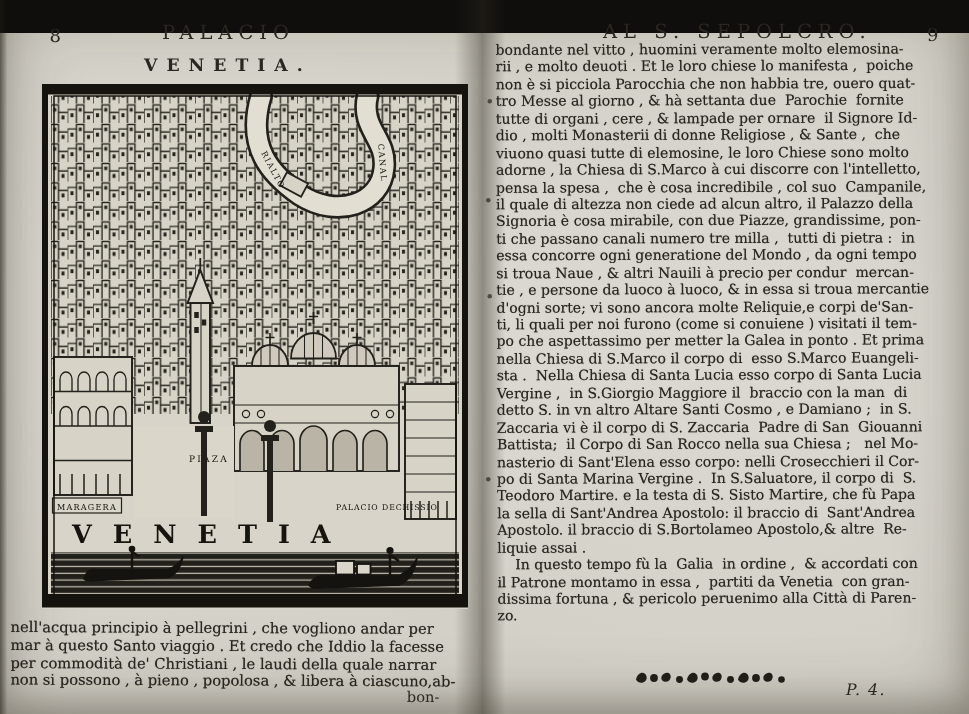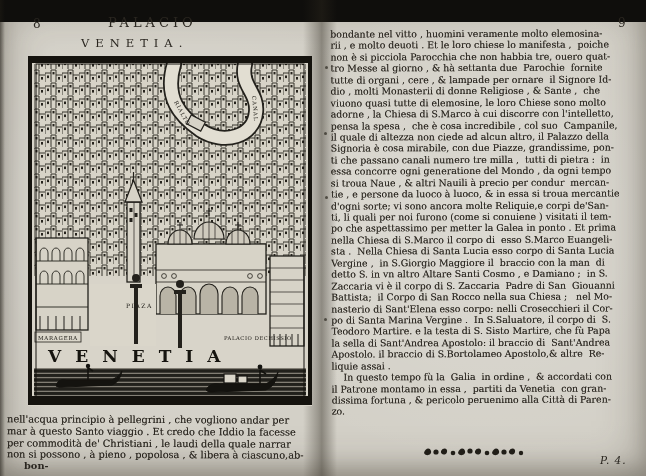--- a/index.html
+++ b/index.html
@@ -40,21 +40,21 @@
 <body>
 
 <div id="scan" class="noselect">
 
   <div id="edge-top" class="abs"></div>
   <div id="edge-left" class="abs"></div>
   <div id="gutter" class="abs"></div>
 
   <div class="abs pgnum" style="left:33px;top:17px;">8</div>
   <div class="abs runhead" style="left:108px;top:15px;">PALACIO</div>
-  <div class="abs sechead" style="left:81px;top:36px;">VENETIA.</div>
+  <div class="abs sechead" style="left:96px;top:36px;font-weight:bold;">VENETIA.</div>
 
   <svg class="abs" style="left:28px;top:56px;" width="284" height="350" viewBox="0 0 284 350">
     <defs>
       <pattern id="city" width="17" height="13" patternUnits="userSpaceOnUse">
         <rect width="17" height="13" fill="#d7d3c7"></rect>
         <path d="M0,13 V4 H6 V1 H11 V6 H17 M6,13 V4 M11,13 V6" stroke="#26231d" stroke-width="0.9" fill="none"></path>
         <rect x="2" y="6.5" width="2" height="2.6" fill="#26231d"></rect>
         <rect x="7.5" y="3" width="2" height="2.4" fill="#26231d"></rect>
         <rect x="13" y="8" width="2" height="2.6" fill="#26231d"></rect>
       </pattern>
@@ -158,22 +158,23 @@
 
     <g>
       <rect x="4" y="340" width="276" height="7" fill="#15130e"></rect>
       <rect x="2" y="2" width="280" height="345" fill="none" stroke="#15130e" stroke-width="4"></rect>
       <rect x="8" y="8" width="268" height="333" fill="none" stroke="#15130e" stroke-width="1"></rect>
       <rect x="4" y="2" width="276" height="5" fill="#15130e"></rect>
     </g>
   </svg>
 
   <div id="left-body" class="abs bodyblock" style="left:7px;top:414px;width:304px;height:48px;"><div class="line">nell'acqua principio à pellegrini , che vogliono andar per</div><div class="line">mar à questo Santo viaggio . Et credo che Iddio la facesse</div><div class="line">per commodità de' Christiani , le laudi della quale narrar</div><div class="line">non si possono , à pieno , popolosa , &amp; libera à ciascuno,ab-</div></div>
-  <div class="abs catchword" style="left:24px;top:460px;width:290px;font-weight:bold;">bon-</div>
-
+  <div class="abs catchword" style="left:3px;top:460px;width:290px;text-align:right;">bon-</div>
+
+  <div class="abs runhead" style="left:402px;top:14px;">AL S. SEPOLCRO.</div>
   <div class="abs pgnum" style="left:618px;top:16px;">9</div>
 
   <div id="right-body" class="abs bodyblock" style="left:331px;top:28px;width:312px;height:392px;"><div class="line">bondante nel vitto , huomini veramente molto elemosina-</div><div class="line">rii , e molto deuoti . Et le loro chiese lo manifesta ,  poiche</div><div class="line">non è si picciola Parocchia che non habbia tre, ouero quat-</div><div class="line">tro Messe al giorno , &amp; hà settanta due  Parochie  fornite</div><div class="line">tutte di organi , cere , &amp; lampade per ornare  il Signore Id-</div><div class="line">dio , molti Monasterii di donne Religiose , &amp; Sante ,  che</div><div class="line">viuono quasi tutte di elemosine, le loro Chiese sono molto</div><div class="line">adorne , la Chiesa di S.Marco à cui discorre con l'intelletto,</div><div class="line">pensa la spesa ,  che è cosa incredibile , col suo  Campanile,</div><div class="line">il quale di altezza non ciede ad alcun altro, il Palazzo della</div><div class="line">Signoria è cosa mirabile, con due Piazze, grandissime, pon-</div><div class="line">ti che passano canali numero tre milla ,  tutti di pietra :  in</div><div class="line">essa concorre ogni generatione del Mondo , da ogni tempo</div><div class="line">si troua Naue , &amp; altri Nauili à precio per condur  mercan-</div><div class="line">tie , e persone da luoco à luoco, &amp; in essa si troua mercantie</div><div class="line">d'ogni sorte; vi sono ancora molte Reliquie,e corpi de'San-</div><div class="line">ti, li quali per noi furono (come si conuiene ) visitati il tem-</div><div class="line">po che aspettassimo per metter la Galea in ponto . Et prima</div><div class="line">nella Chiesa di S.Marco il corpo di  esso S.Marco Euangeli-</div><div class="line">sta .  Nella Chiesa di Santa Lucia esso corpo di Santa Lucia</div><div class="line">Vergine ,  in S.Giorgio Maggiore il  braccio con la man  di</div><div class="line">detto S. in vn altro Altare Santi Cosmo , e Damiano ;  in S.</div><div class="line">Zaccaria vi è il corpo di S. Zaccaria  Padre di San  Giouanni</div><div class="line">Battista;  il Corpo di San Rocco nella sua Chiesa ;   nel Mo-</div><div class="line">nasterio di Sant'Elena esso corpo: nelli Crosecchieri il Cor-</div><div class="line">po di Santa Marina Vergine .  In S.Saluatore, il corpo di  S.</div><div class="line">Teodoro Martire. e la testa di S. Sisto Martire, che fù Papa</div><div class="line">la sella di Sant'Andrea Apostolo: il braccio di  Sant'Andrea</div><div class="line">Apostolo. il braccio di S.Bortolameo Apostolo,&amp; altre  Re-</div><div class="line">liquie assai .</div><div class="line">    In questo tempo fù la  Galia  in ordine ,  &amp; accordati con</div><div class="line">il Patrone montamo in essa ,  partiti da Venetia  con gran-</div><div class="line">dissima fortuna , &amp; pericolo peruenimo alla Città di Paren-</div><div class="line">zo.</div></div>
 
   <svg class="abs" style="left:422px;top:445px;" width="104" height="14" viewBox="0 0 104 14">
     <g fill="#211e18">
       <path d="M2,8 c1,-5 6,-6 7,-2 c1,4 -5,6 -7,2 Z"></path>
       <circle cx="14" cy="7" r="2.6"></circle>
       <path d="M19,6 c2,-4 7,-3 6,1 c-1,4 -7,3 -6,-1 Z"></path>
       <circle cx="31" cy="8" r="2.3"></circle>
@@ -181,20 +182,20 @@
       <circle cx="48" cy="6" r="2.6"></circle>
       <path d="M53,6 c2,-4 7,-3 6,1 c-1,4 -7,3 -6,-1 Z"></path>
       <circle cx="65" cy="8" r="2.3"></circle>
       <path d="M70,8 c1,-5 6,-6 7,-2 c1,4 -5,6 -7,2 Z"></path>
       <circle cx="82" cy="7" r="2.6"></circle>
       <path d="M87,6 c2,-4 7,-3 6,1 c-1,4 -7,3 -6,-1 Z"></path>
       <circle cx="99" cy="8" r="2.2"></circle>
     </g>
   </svg>
 
-  <div class="abs sig" style="left:600px;top:454px;">P. 4.</div>
+  <div class="abs sig" style="left:564px;top:454px;">P. 4.</div>
 
   <div class="abs speck" style="left:325px;top:66px;"></div>
   <div class="abs speck" style="left:324px;top:132px;"></div>
   <div class="abs speck" style="left:325px;top:196px;"></div>
   <div class="abs speck" style="left:324px;top:318px;"></div>
 
 </div>
 
 </body></html>

